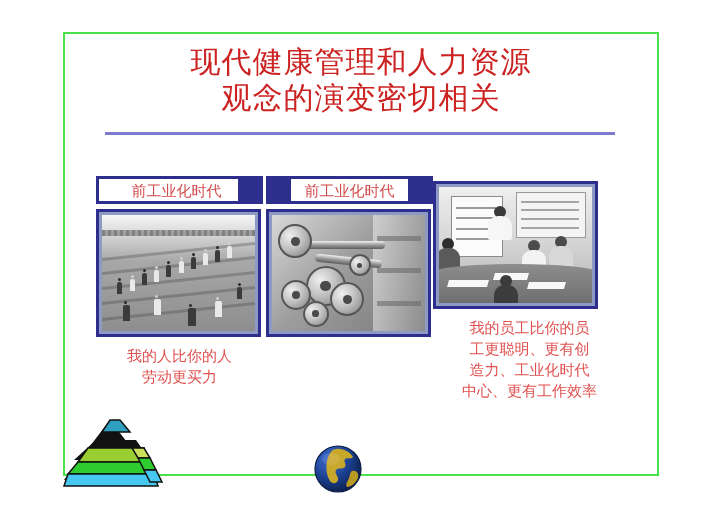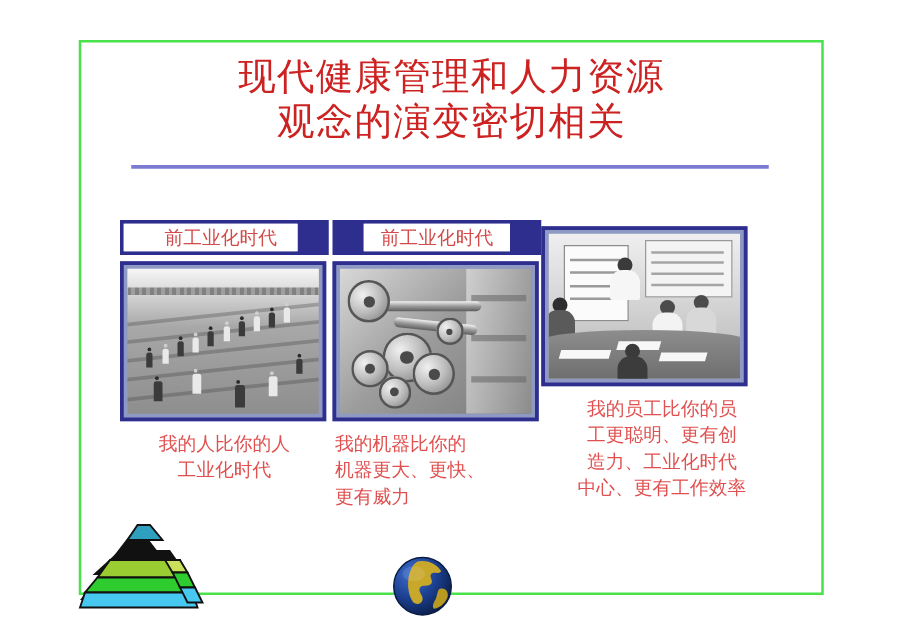--- a/index.html
+++ b/index.html
@@ -248,21 +248,21 @@
           <div class="worker" style="left:74%;top:30%"></div>
           <div class="worker lt" style="left:82%;top:27%"></div>
           <div class="worker" style="left:14%;top:78%;width:7px;height:16px"></div>
           <div class="worker lt" style="left:34%;top:72%;width:7px;height:16px"></div>
           <div class="worker" style="left:56%;top:80%;width:8px;height:18px"></div>
           <div class="worker lt" style="left:74%;top:74%;width:7px;height:16px"></div>
           <div class="worker" style="left:88%;top:62%"></div>
         </div>
       </div>
       <div class="caption">我的人比你的人
-工业化时代</div>
+劳动更买力</div>
     </div>
 
     <div class="column col-1">
       <div class="col-header c1">
         <div class="col-header-inner">前工业化时代</div>
       </div>
       <div class="photo-frame">
         <div class="photo ph-gears">
           <div class="panel">
             <div class="bar" style="top:18%"></div>
@@ -272,23 +272,20 @@
           <div class="shaft" style="left:18%;top:22%;width:56%"></div>
           <div class="shaft" style="left:28%;top:36%;width:44%;transform:rotate(6deg)"></div>
           <div class="gear" style="left:4%;top:8%;width:34px;height:34px"></div>
           <div class="gear" style="left:22%;top:44%;width:40px;height:40px"></div>
           <div class="gear" style="left:6%;top:56%;width:30px;height:30px"></div>
           <div class="gear" style="left:38%;top:58%;width:34px;height:34px"></div>
           <div class="gear" style="left:20%;top:74%;width:26px;height:26px"></div>
           <div class="gear" style="left:50%;top:34%;width:22px;height:22px"></div>
         </div>
       </div>
-      <div class="caption">我的机器比你的
-机器更大、更快、
-更有威力</div>
     </div>
 
     <div class="column col-2">
       <div class="photo-frame">
         <div class="photo ph-office">
           <div class="board2">
             <div class="scribble" style="top:18%"></div>
             <div class="scribble" style="top:38%"></div>
             <div class="scribble" style="top:58%"></div>
             <div class="scribble" style="top:78%"></div>

